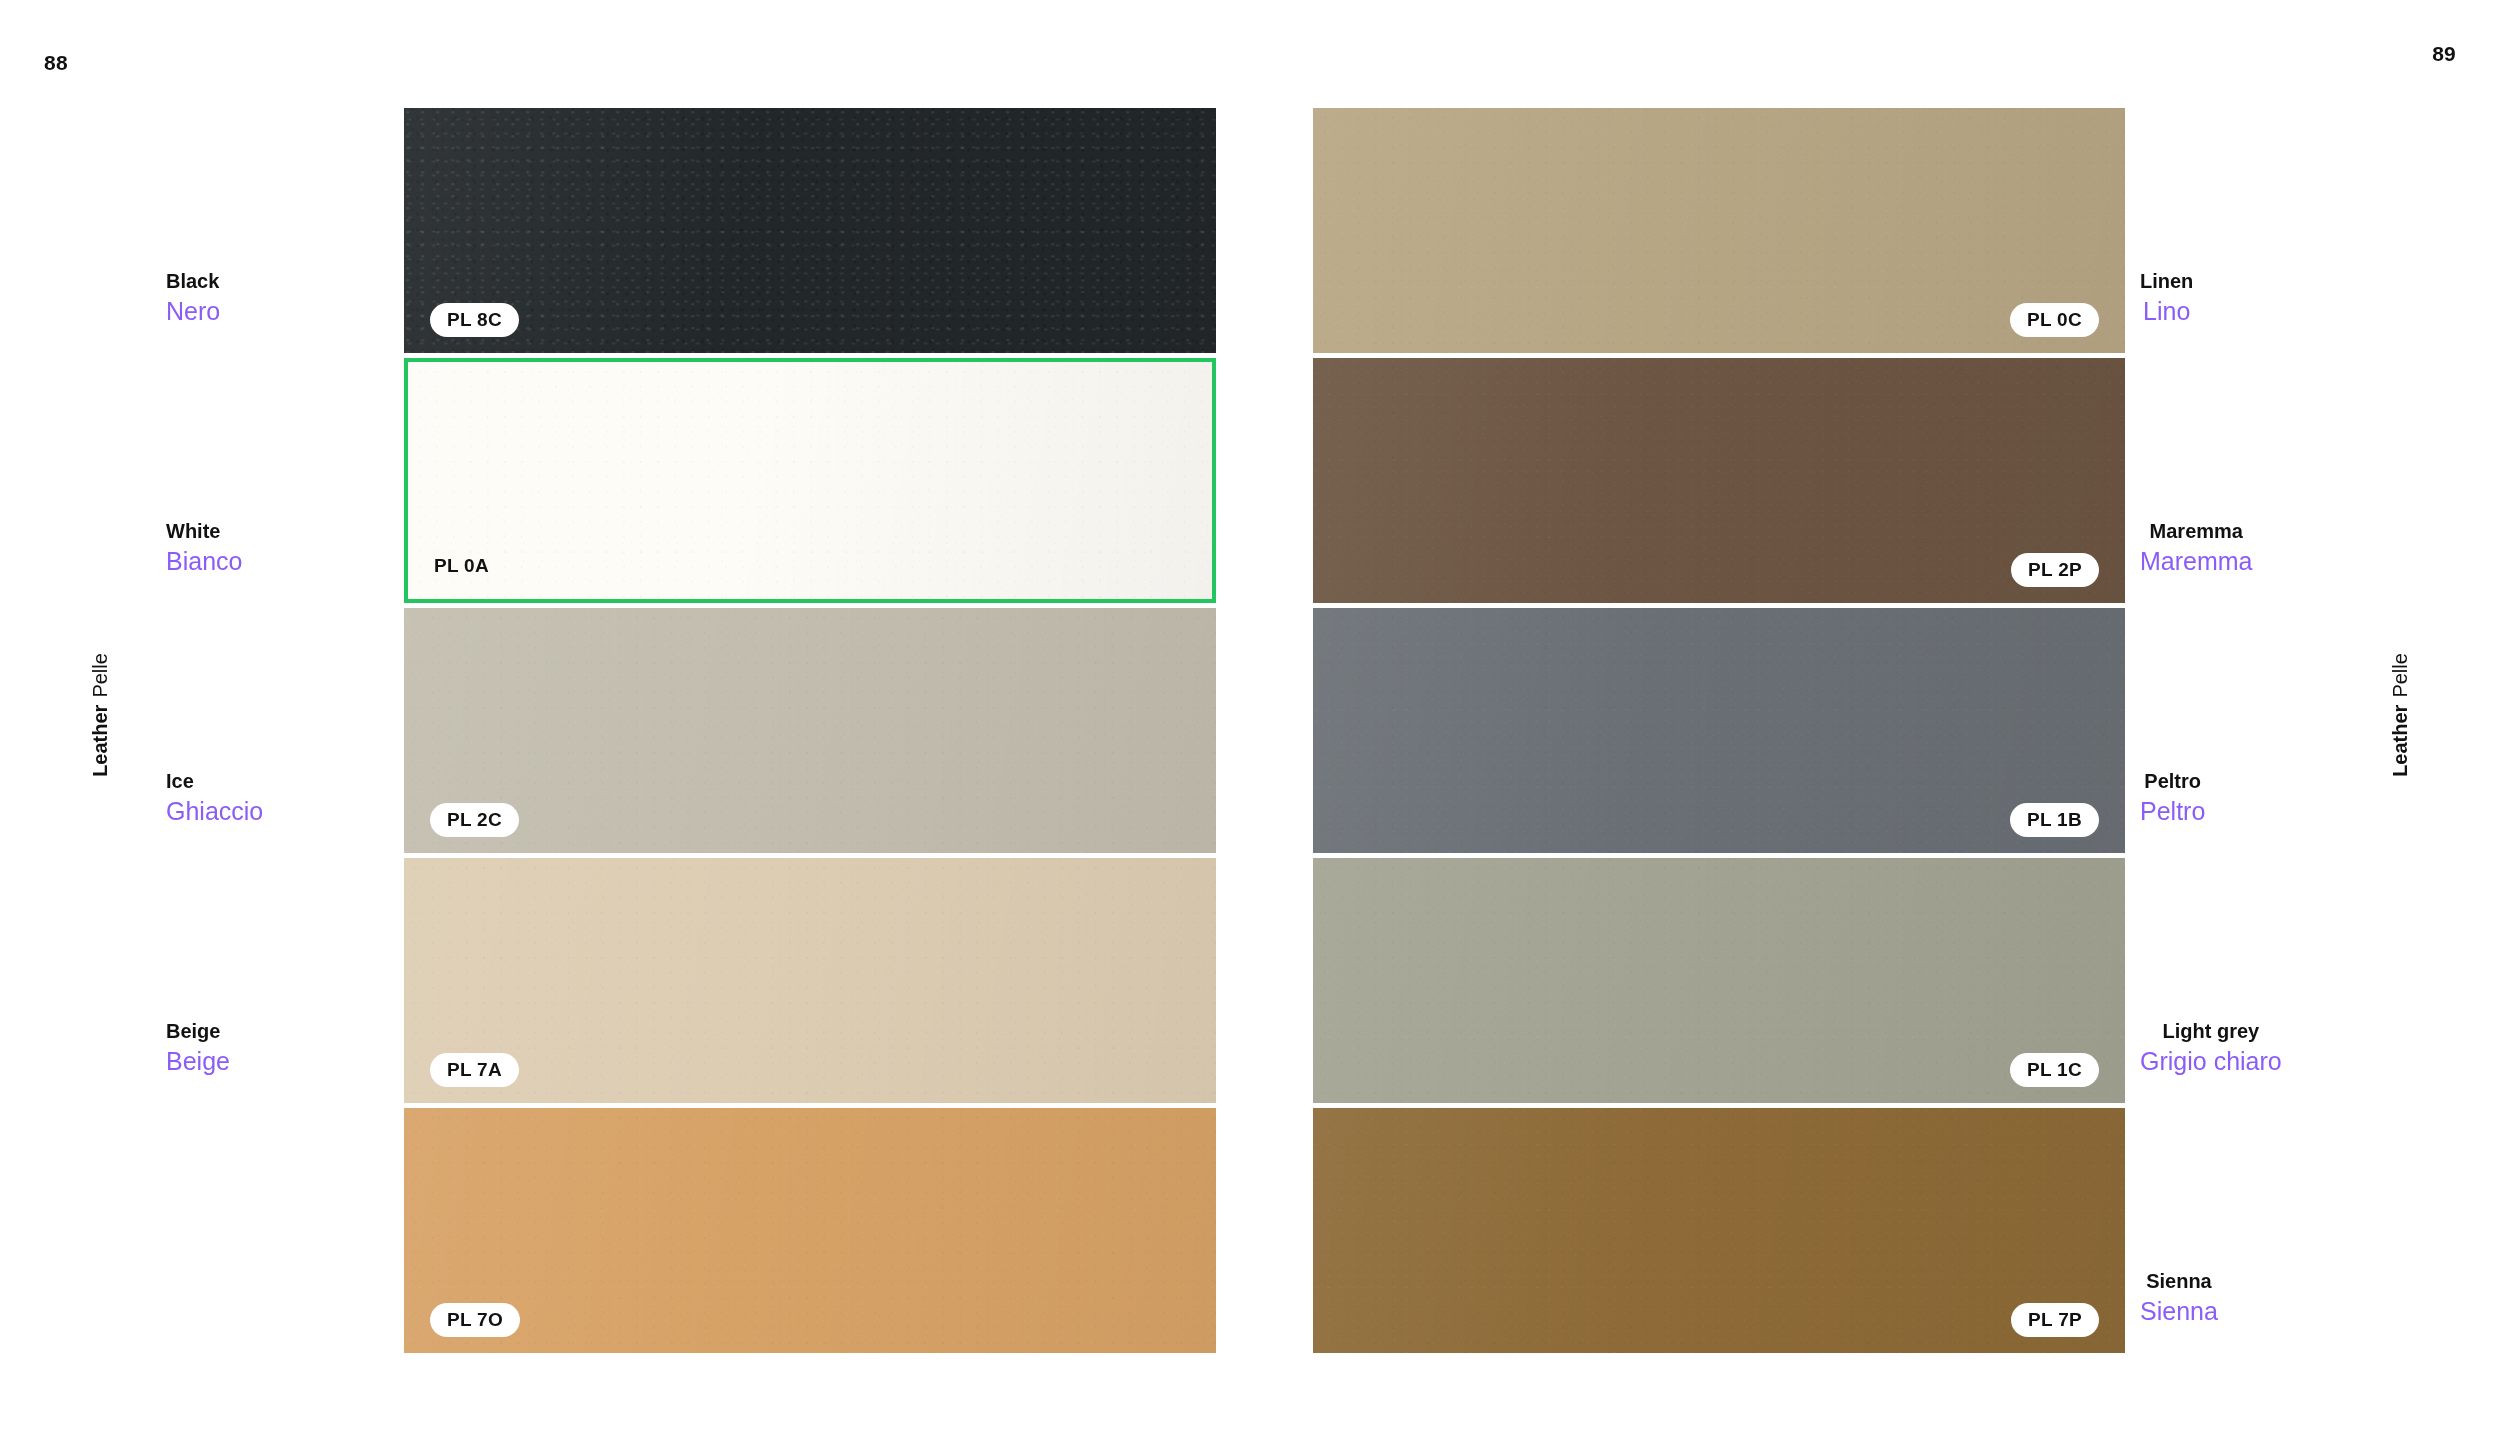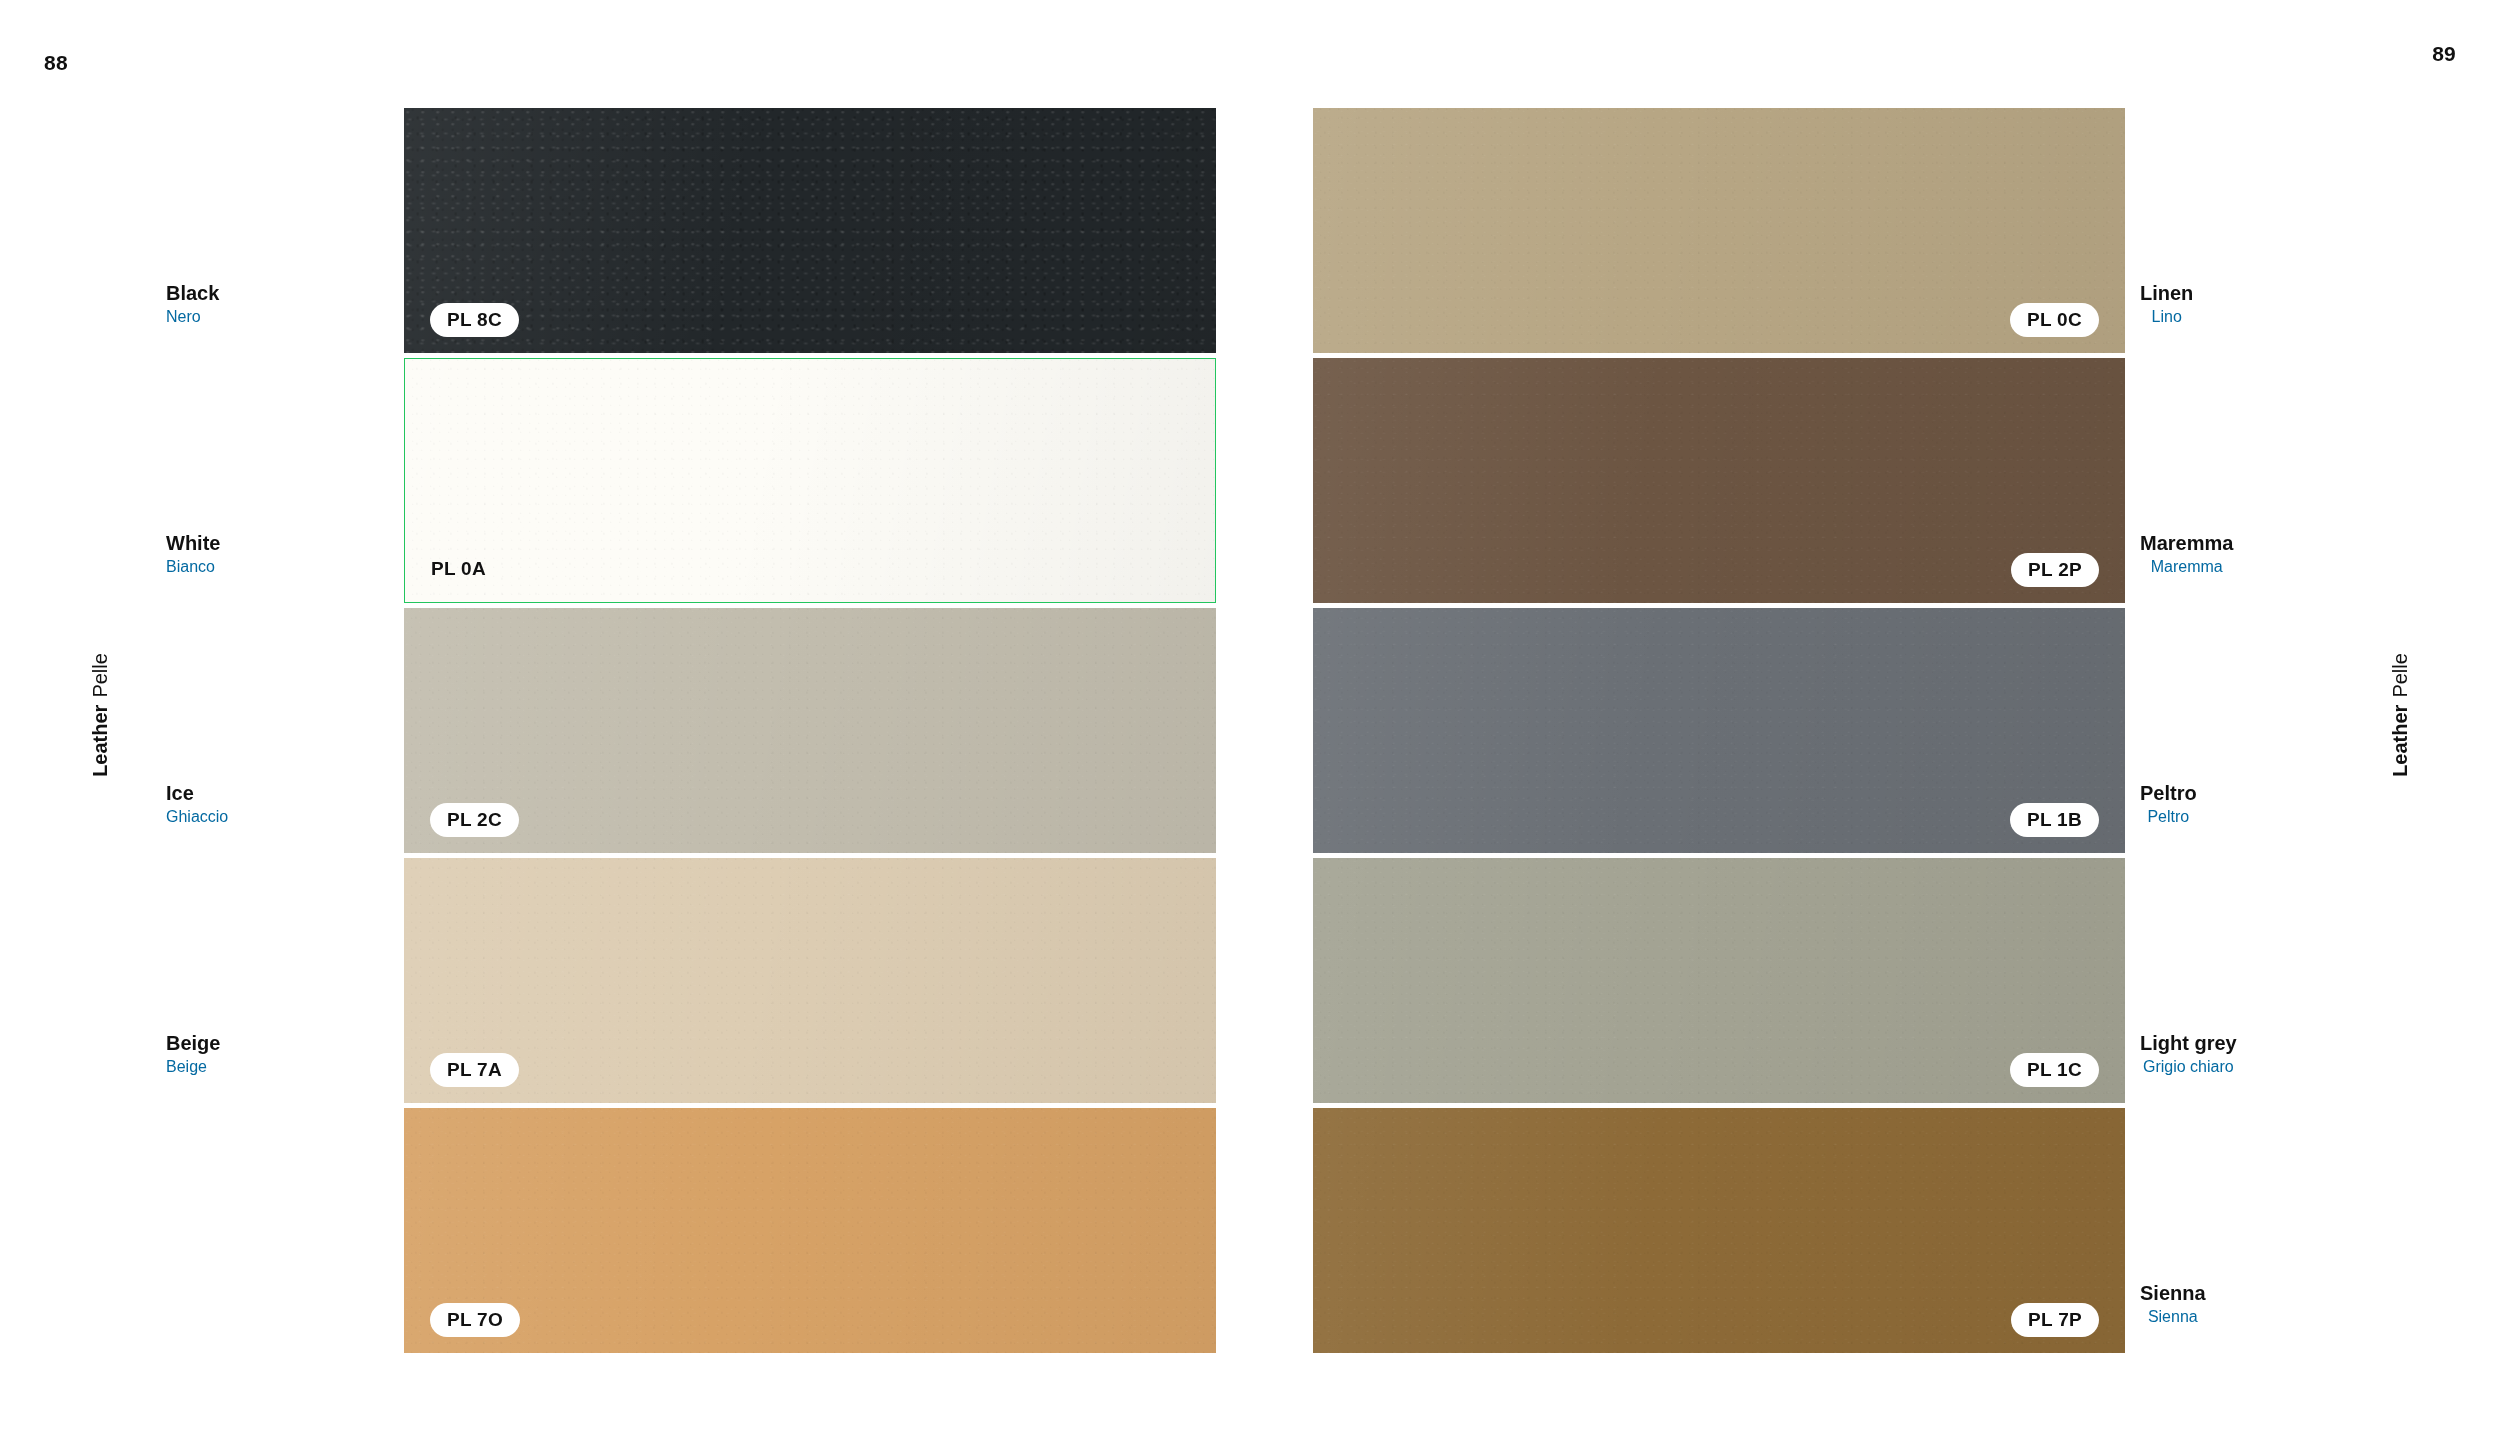--- a/index.html
+++ b/index.html
@@ -71,21 +71,21 @@
 
   .swatch {
     position: absolute;
     left: 0;
     top: 0;
     width: 812px;
     height: 245px;
     box-sizing: border-box;
   }
   .swatch.bordered {
-    border: 1px solid #22c55e;
+    border: 4px solid #22c55e;
   }
 
   
   .grain {
     position: absolute;
     inset: 0;
     pointer-events: none;
     opacity: 0.5;
     background-image:
       radial-gradient(ellipse 3px 2px at 20% 30%, rgba(255,255,255,0.10), transparent 60%),
@@ -139,23 +139,23 @@
     white-space: nowrap;
   }
   .name-block .nm-en {
     display: block;
     font-size: 20px;
     font-weight: 700;
     color: #111111;
   }
   .name-block .nm-it {
     display: block;
-    font-size: 16px;
+    font-size: 25px;
     font-weight: 400;
-    color: #0369a1;
+    color: #8b5cf6;
   }
   .name-left  { right: 0; text-align: left; }
   .name-right { left: 0;  text-align: center; }
 
   .name-col-left {
     position: absolute;
     top: 108px;
     left: 166px;
     width: 210px;
   }

